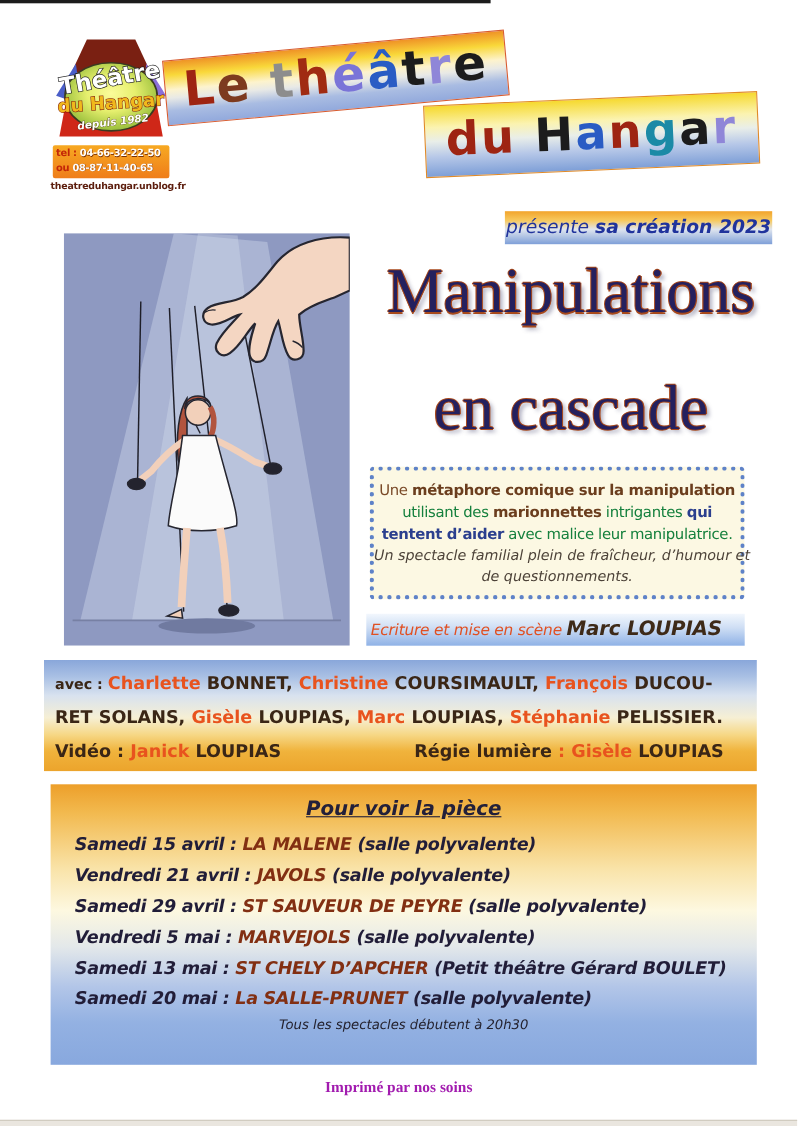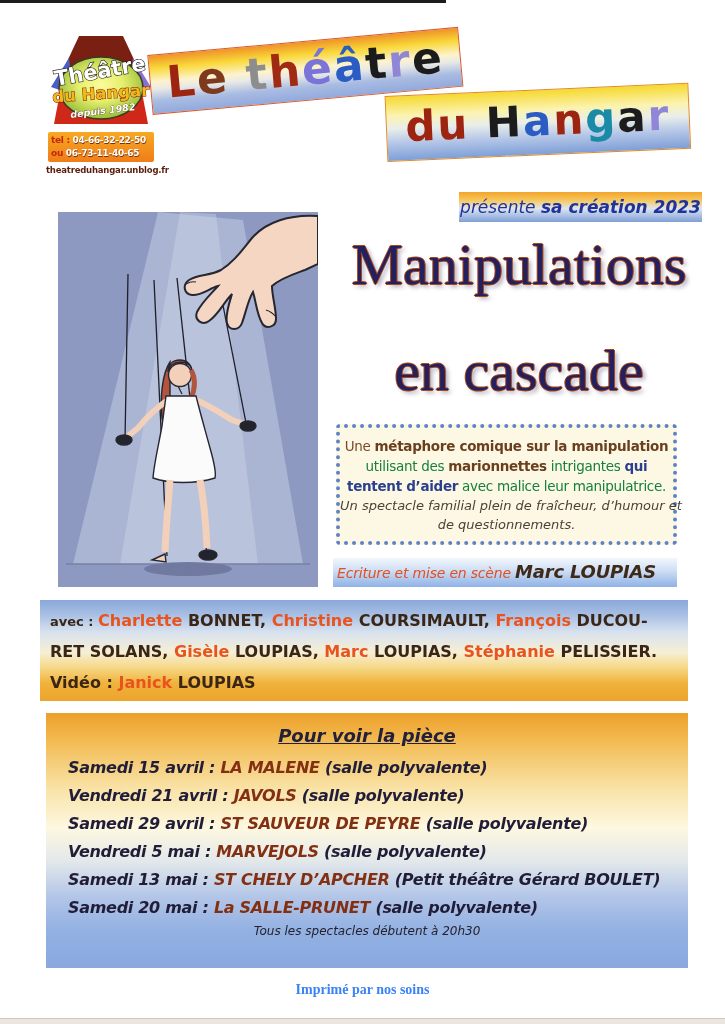--- a/index.html
+++ b/index.html
@@ -82,21 +82,21 @@
          background:linear-gradient(180deg,#ed9f2a 0%,#f2b94e 10%,#f9e3a8 30%,#fdf8e0 45%,#e3e8ea 58%,#b3c6e8 72%,#93b1e2 85%,#88a8de 100%);}
   .sched-header{text-align:center;font-size:18px;font-weight:bold;font-style:italic;color:#23203a;
                 margin-bottom:8px;margin-left:-22px;text-decoration:underline;}
   .srow{font-size:16px;font-weight:bold;font-style:italic;line-height:28px;white-space:nowrap;letter-spacing:-0.3px;}
   .sg-sdate{color:#211d38}
   .sg-svenue{color:#822f12}
   .snote{text-align:center;font-size:12px;font-style:italic;color:#24222e;margin-top:2px;margin-left:-22px;}
 
   
   .printed{position:absolute;left:0;top:982px;width:100%;text-align:center;
-           font-family:"Liberation Serif",serif;font-size:14px;font-weight:bold;color:#3b82f6;}
+           font-family:"Liberation Serif",serif;font-size:14px;font-weight:bold;color:#a21caf;}
 </style>
 </head>
 <body>
 
 <div class="page">
 
   <div class="scan-top"></div>
 
   <div class="logo-block">
     <svg class="logo-svg" viewBox="0 0 104 98">
@@ -117,21 +117,21 @@
       <text x="52" y="66" text-anchor="middle" font-size="16.5" font-weight="bold" fill="#f0b91c" stroke="#801608" stroke-width="1" transform="rotate(-4 52 64)">du Hangar</text>
       <text x="54" y="81" text-anchor="middle" font-size="9.5" font-weight="bold" font-style="italic" fill="#ffffff" stroke="#40220a" stroke-width="0.5" transform="rotate(-7 54 79)">depuis 1982</text>
     </svg>
     <div class="phone-box">
       <div class="phone-line">
         <span class="tel-label">tel :</span>
         <span class="tel-num">04-66-32-22-50</span>
       </div>
       <div class="phone-line">
         <span class="tel-label">ou</span>
-        <span class="tel-num">06-73-11-40-65</span>
+        <span class="tel-num">08-87-11-40-65</span>
       </div>
     </div>
     <div class="website">theatreduhangar.unblog.fr</div>
   </div>
 
   <div class="banner banner1"><span class="sg-dred">L</span><span class="sg-ebrown">e </span><span class="sg-gray">t</span><span class="sg-brick">h</span><span class="sg-violet">é</span><span class="sg-blue">â</span><span class="sg-black">t</span><span class="sg-peri">r</span><span class="sg-black">e</span></div>
   <div class="banner banner2"><span class="sg-dred">d</span><span class="sg-dred">u </span><span class="sg-black">H</span><span class="sg-blue">a</span><span class="sg-dred">n</span><span class="sg-teal">g</span><span class="sg-black">a</span><span class="sg-peri">r</span></div>
 
   <div class="presente"><span class="sg-presI">présente </span><span class="sg-presBI">sa création 2023</span></div>
 
@@ -195,20 +195,21 @@
     <div class="dli">de questionnements.</div>
   </div>
 
   <div class="credit"><span class="sg-credred">Ecriture et mise en scène </span><span class="sg-credbrown">Marc LOUPIAS</span></div>
 
   <div class="cast">
     <div class="cl"><span class="sg-label">avec :  </span><span class="sg-orange">Charlette </span><span class="sg-dark">BONNET, </span><span class="sg-orange">Christine </span><span class="sg-dark">COURSIMAULT, </span><span class="sg-orange">François </span><span class="sg-dark">DUCOU-</span></div>
     <div class="cl"><span class="sg-dark">RET SOLANS, </span><span class="sg-orange">Gisèle </span><span class="sg-dark">LOUPIAS, </span><span class="sg-orange">Marc </span><span class="sg-dark">LOUPIAS, </span><span class="sg-orange">Stéphanie </span><span class="sg-dark">PELISSIER.</span></div>
     <div class="cl cast-row3">
       <span><span class="sg-dark">Vidéo : </span><span class="sg-orange">Janick </span><span class="sg-dark">LOUPIAS</span></span>
+      <span><span class="sg-dark">Régie lumière </span><span class="sg-orange">: Gisèle </span><span class="sg-dark">LOUPIAS</span></span>
     </div>
   </div>
 
   <div class="sched">
     <div class="sched-header">Pour voir la pièce</div>
     <div class="srow"><span class="sg-sdate">Samedi 15 avril  : </span><span class="sg-svenue">LA MALENE</span><span class="sg-sdate">   (salle polyvalente)</span></div>
     <div class="srow"><span class="sg-sdate">Vendredi 21 avril  : </span><span class="sg-svenue">JAVOLS</span><span class="sg-sdate">  (salle polyvalente)</span></div>
     <div class="srow"><span class="sg-sdate">Samedi  29 avril : </span><span class="sg-svenue">ST SAUVEUR DE PEYRE</span><span class="sg-sdate">    (salle polyvalente)</span></div>
     <div class="srow"><span class="sg-sdate">Vendredi  5 mai  :  </span><span class="sg-svenue">MARVEJOLS</span><span class="sg-sdate">  (salle polyvalente)</span></div>
     <div class="srow"><span class="sg-sdate">Samedi 13 mai  : </span><span class="sg-svenue">ST CHELY  D’APCHER</span><span class="sg-sdate"> (Petit théâtre Gérard BOULET)</span></div>

